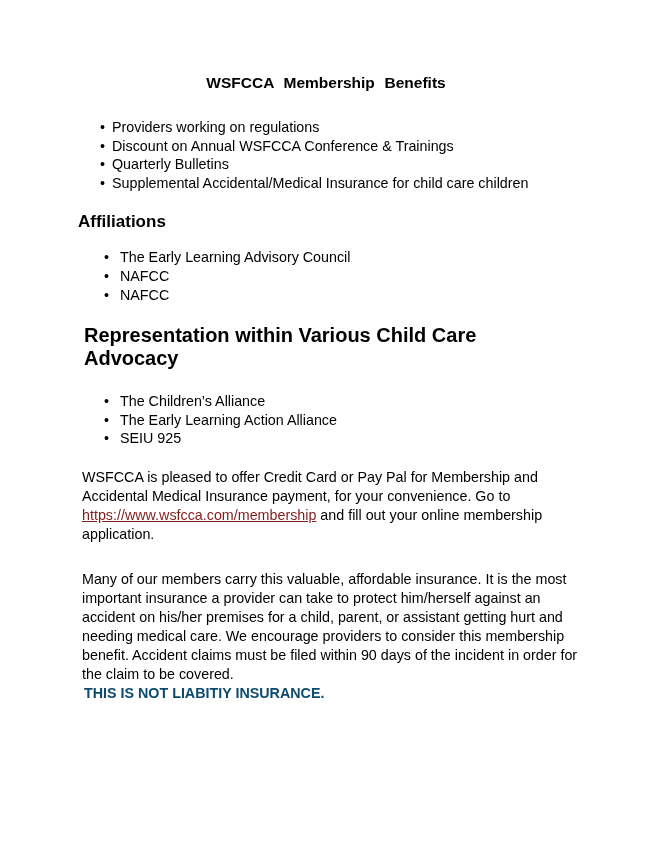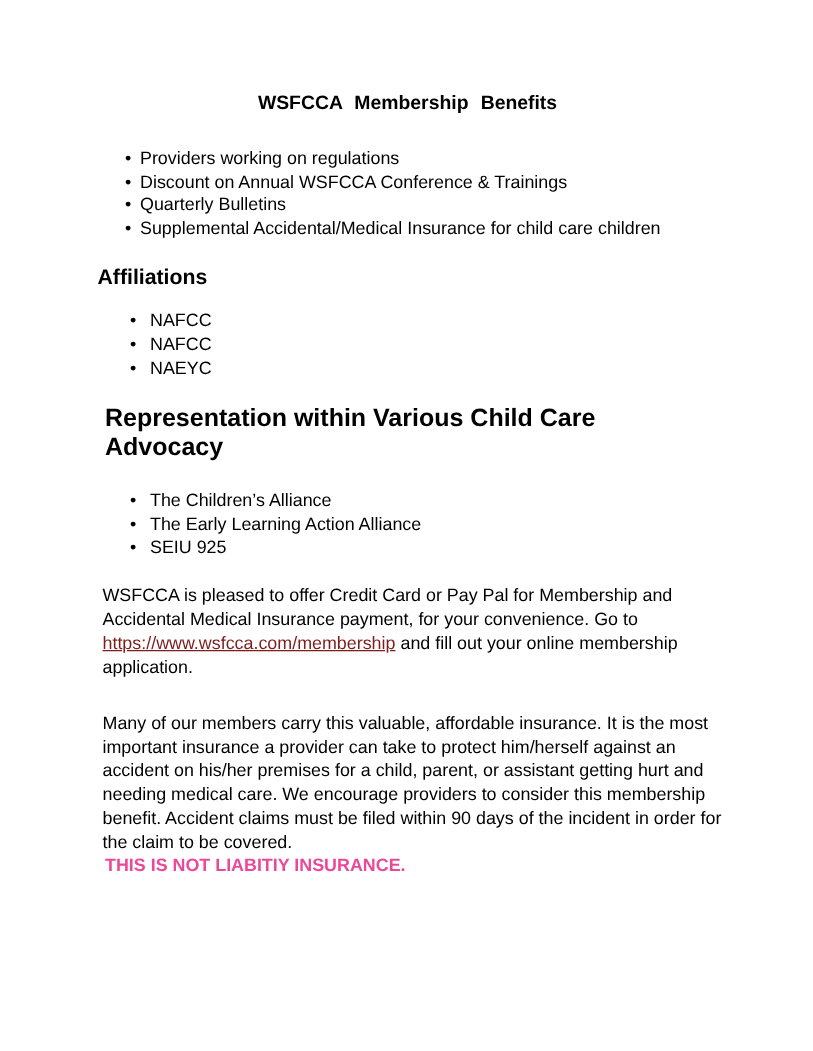--- a/index.html
+++ b/index.html
@@ -100,33 +100,33 @@
   <ul class="bullets">
     <li>Providers working on regulations</li>
     <li>Discount on Annual WSFCCA Conference &amp; Trainings</li>
     <li>Quarterly Bulletins</li>
     <li>Supplemental Accidental/Medical Insurance for child care children</li>
   </ul>
 
   <h2 class="h-affiliations">Affiliations</h2>
 
   <ul class="bullets indented">
+    <li>The Early Learning Advisory Council</li>
     <li>NAFCC</li>
     <li>NAFCC</li>
-    <li>NAEYC</li>
   </ul>
 
   <h2 class="h-representation">Representation within Various Child Care Advocacy</h2>
 
   <ul class="bullets indented">
     <li>The Children’s Alliance</li>
     <li>The Early Learning Action Alliance</li>
     <li>SEIU 925</li>
   </ul>
 
   <p class="para"><span>WSFCCA is pleased to offer Credit Card or Pay Pal for Membership and Accidental Medical Insurance payment, for your convenience. Go to </span><a class="link" href="#">https://www.wsfcca.com/membership</a><span> and fill out your online membership application.</span></p>
 
 
   <p class="para para-insurance">Many of our members carry this valuable, affordable insurance. It is the most important insurance a provider can take to protect him/herself against an accident on his/her premises for a child, parent, or assistant getting hurt and needing medical care. We encourage providers to consider this membership benefit. Accident claims must be filed within 90 days of the incident in order for the claim to be covered.</p>
 
-  <p class="warning" style="color: #ec4899;">THIS IS NOT LIABITIY INSURANCE.</p>
+  <p class="warning" style="color: #0c4a6e;">THIS IS NOT LIABITIY INSURANCE.</p>
 
 </div>
 
 </body></html>

